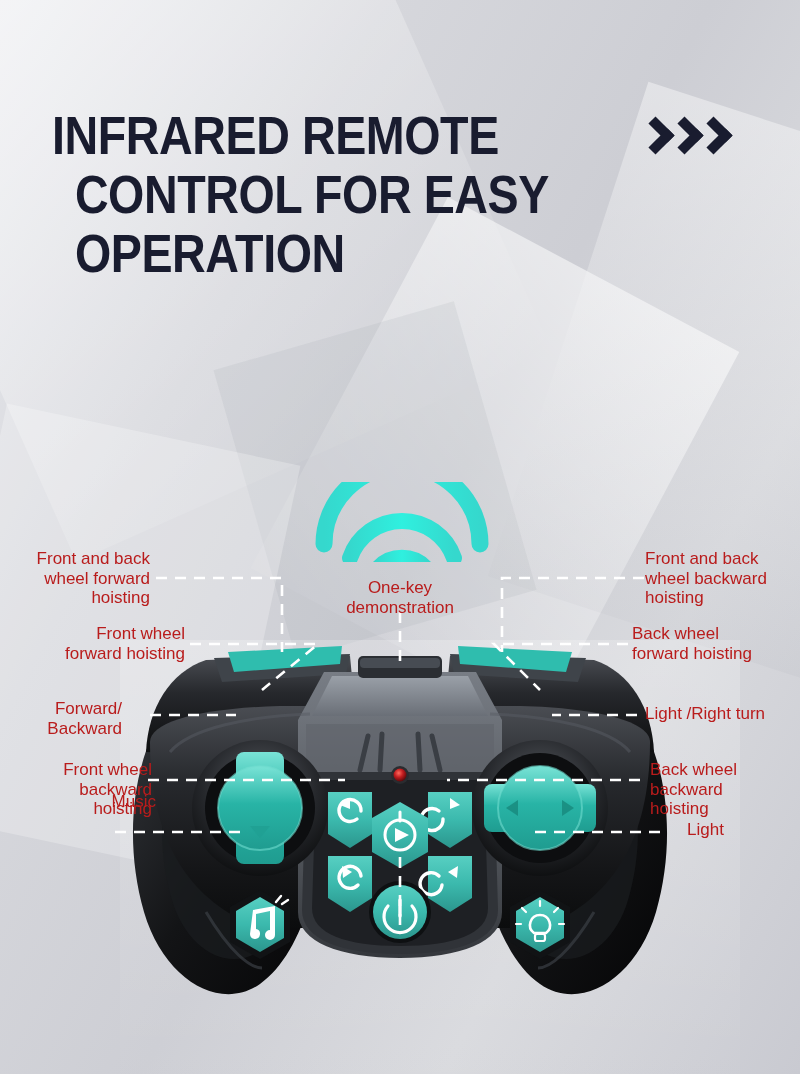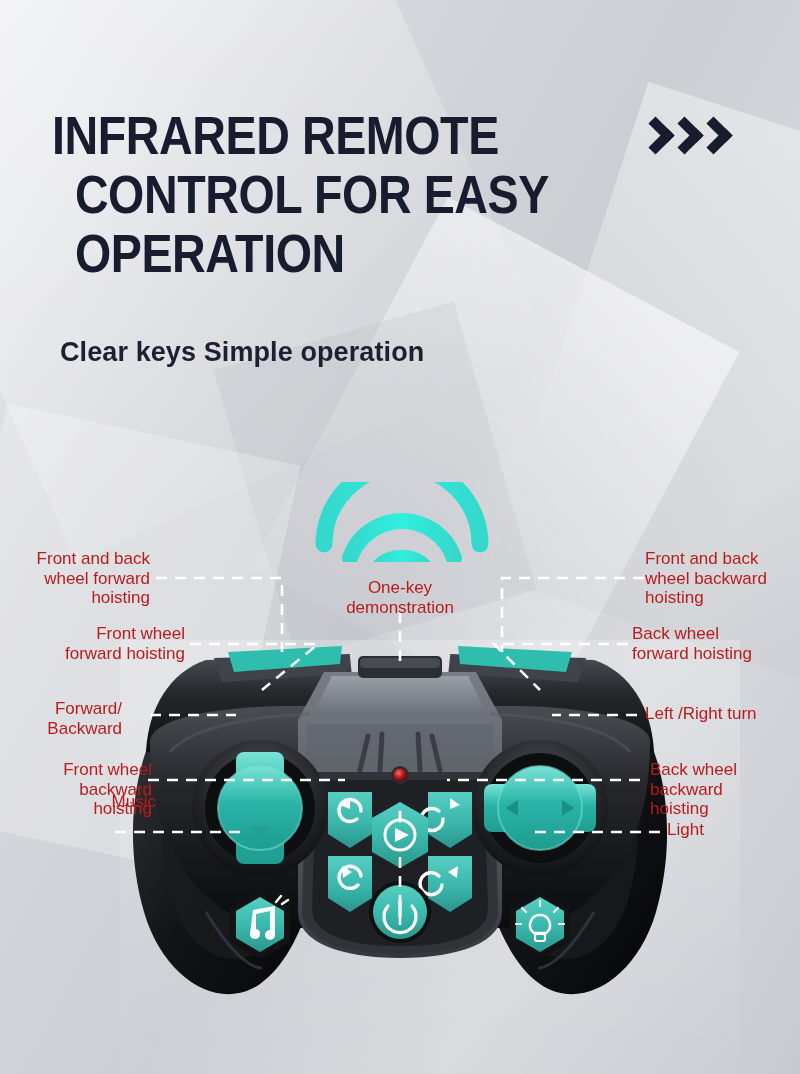--- a/index.html
+++ b/index.html
@@ -59,21 +59,21 @@
   .L1{right:650px;top:549px;}
   .L2{right:615px;top:624px;}
   .L3{right:678px;top:699px;}
   .L4{right:648px;top:760px;}
   .L5{right:644px;top:792px;}
 
   .R1{left:645px;top:549px;}
   .R2{left:632px;top:624px;}
   .R3{left:645px;top:704px;}
   .R4{left:650px;top:760px;}
-  .R5{left:667px;top:820px;}
+  .R5{left:687px;top:820px;}
 
   .C1{left:0;right:0;top:578px;text-align:center;}
   .C2{left:0;right:0;top:933px;text-align:center;font-size:19px;}
   .C3{left:0;right:0;top:965px;text-align:center;font-size:16.5px;line-height:19px;}
 
   
   .leaders{position:absolute;inset:0;pointer-events:none;}
   .leaders svg{display:block;}
 </style>
 </head>
@@ -93,21 +93,20 @@
     <span>INFRARED REMOTE</span>
     <span class="l2">CONTROL FOR EASY OPERATION</span>
   </div>
 
   <div class="chevrons">
     <span class="chev"></span>
     <span class="chev"></span>
     <span class="chev"></span>
   </div>
 
-  <div class="subhead">Clear keys   Simple operation</div>
 
   <div class="waves">
     <svg width="180" height="80" viewBox="0 0 180 80">
       <defs>
         <linearGradient id="cy" x1="0" y1="0" x2="1" y2="0">
           <stop offset="0" stop-color="#35d8cd"></stop>
             <stop offset=".5" stop-color="#2ff0df"></stop>
             <stop offset="1" stop-color="#35d8cd"></stop>
         </linearGradient>
       </defs>
@@ -296,21 +295,21 @@
   <div class="lbl r L4">Front wheel
 backward
 hoisting</div>
   <div class="lbl r L5">Music</div>
 
   <div class="lbl l R1">Front and back
 wheel backward
 hoisting</div>
   <div class="lbl l R2">Back wheel
 forward hoisting</div>
-  <div class="lbl l R3">Left /Right turn</div>
+  <div class="lbl l R3">Light /Right turn</div>
   <div class="lbl l R4">Back wheel
 backward
 hoisting</div>
   <div class="lbl l R5">Light</div>
 
   <div class="lbl c C1">One-key
 demonstration</div>
 
 </div>
 

